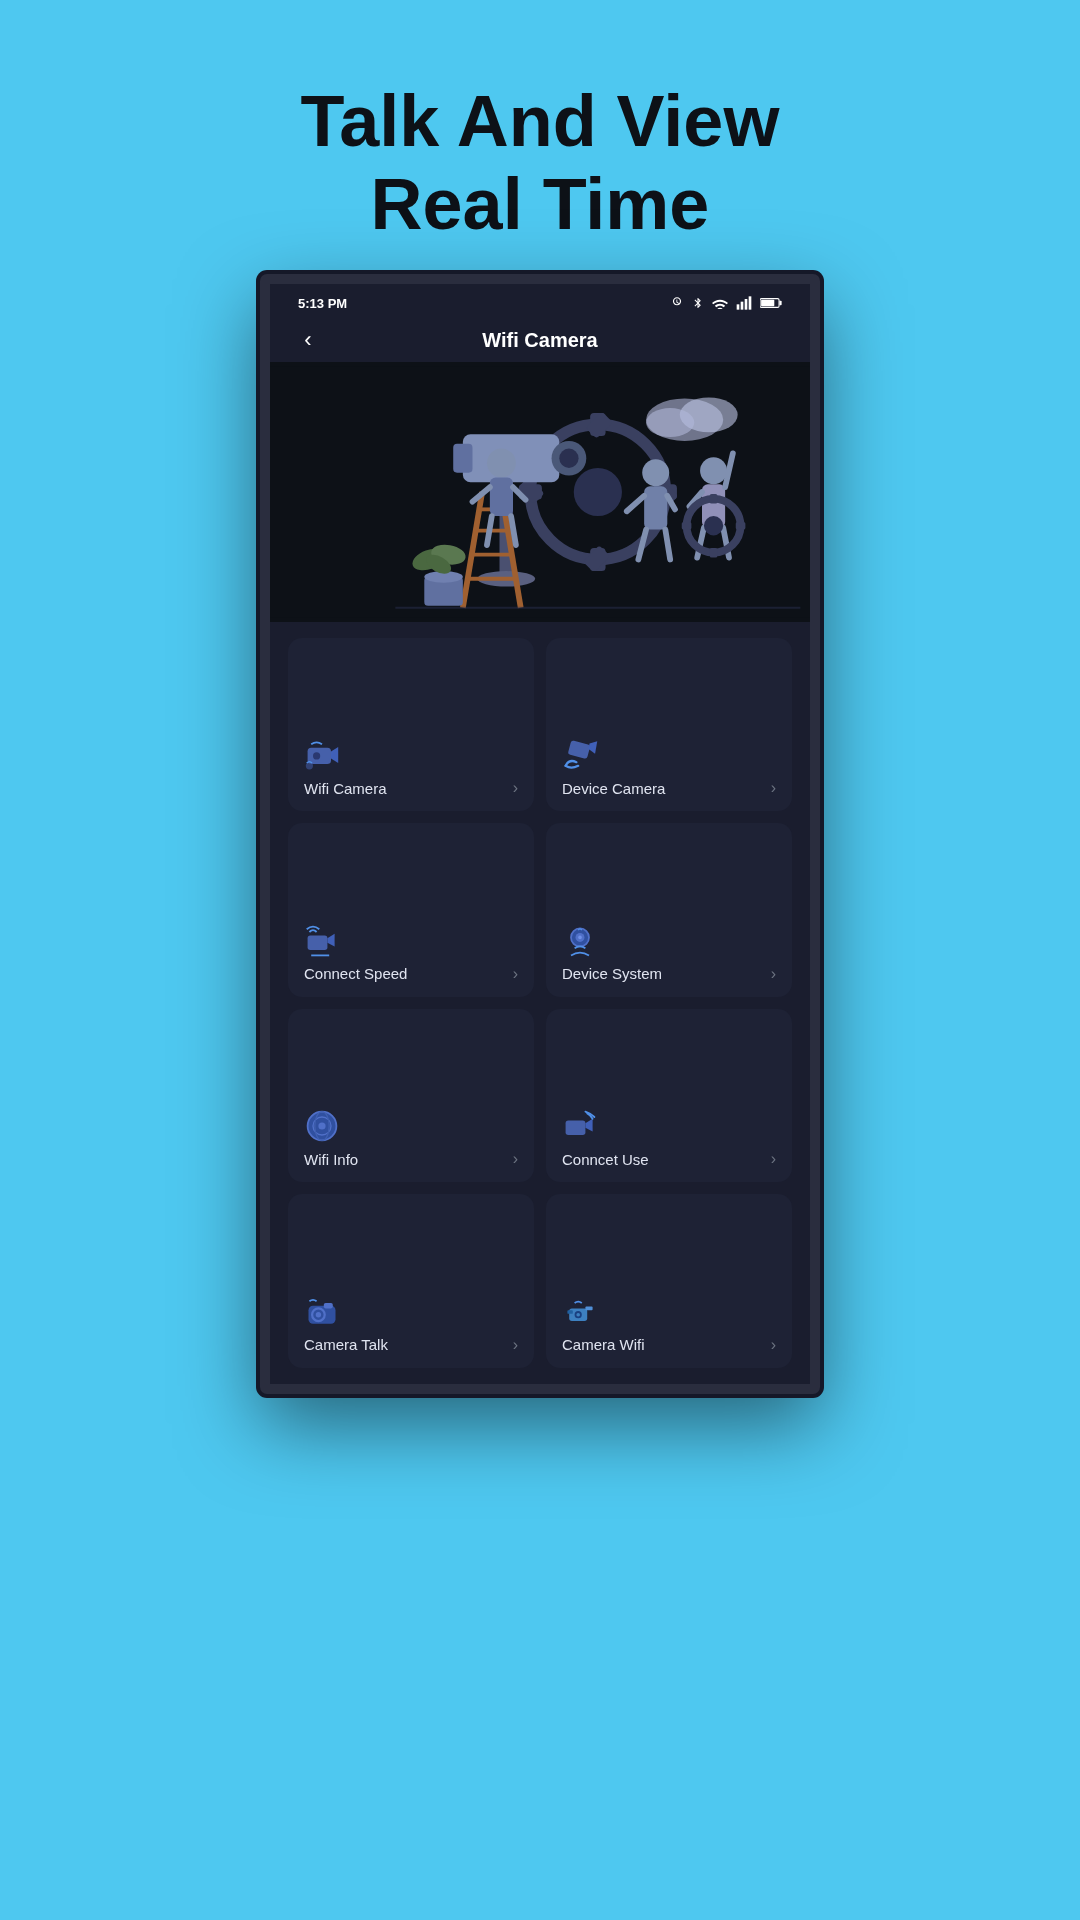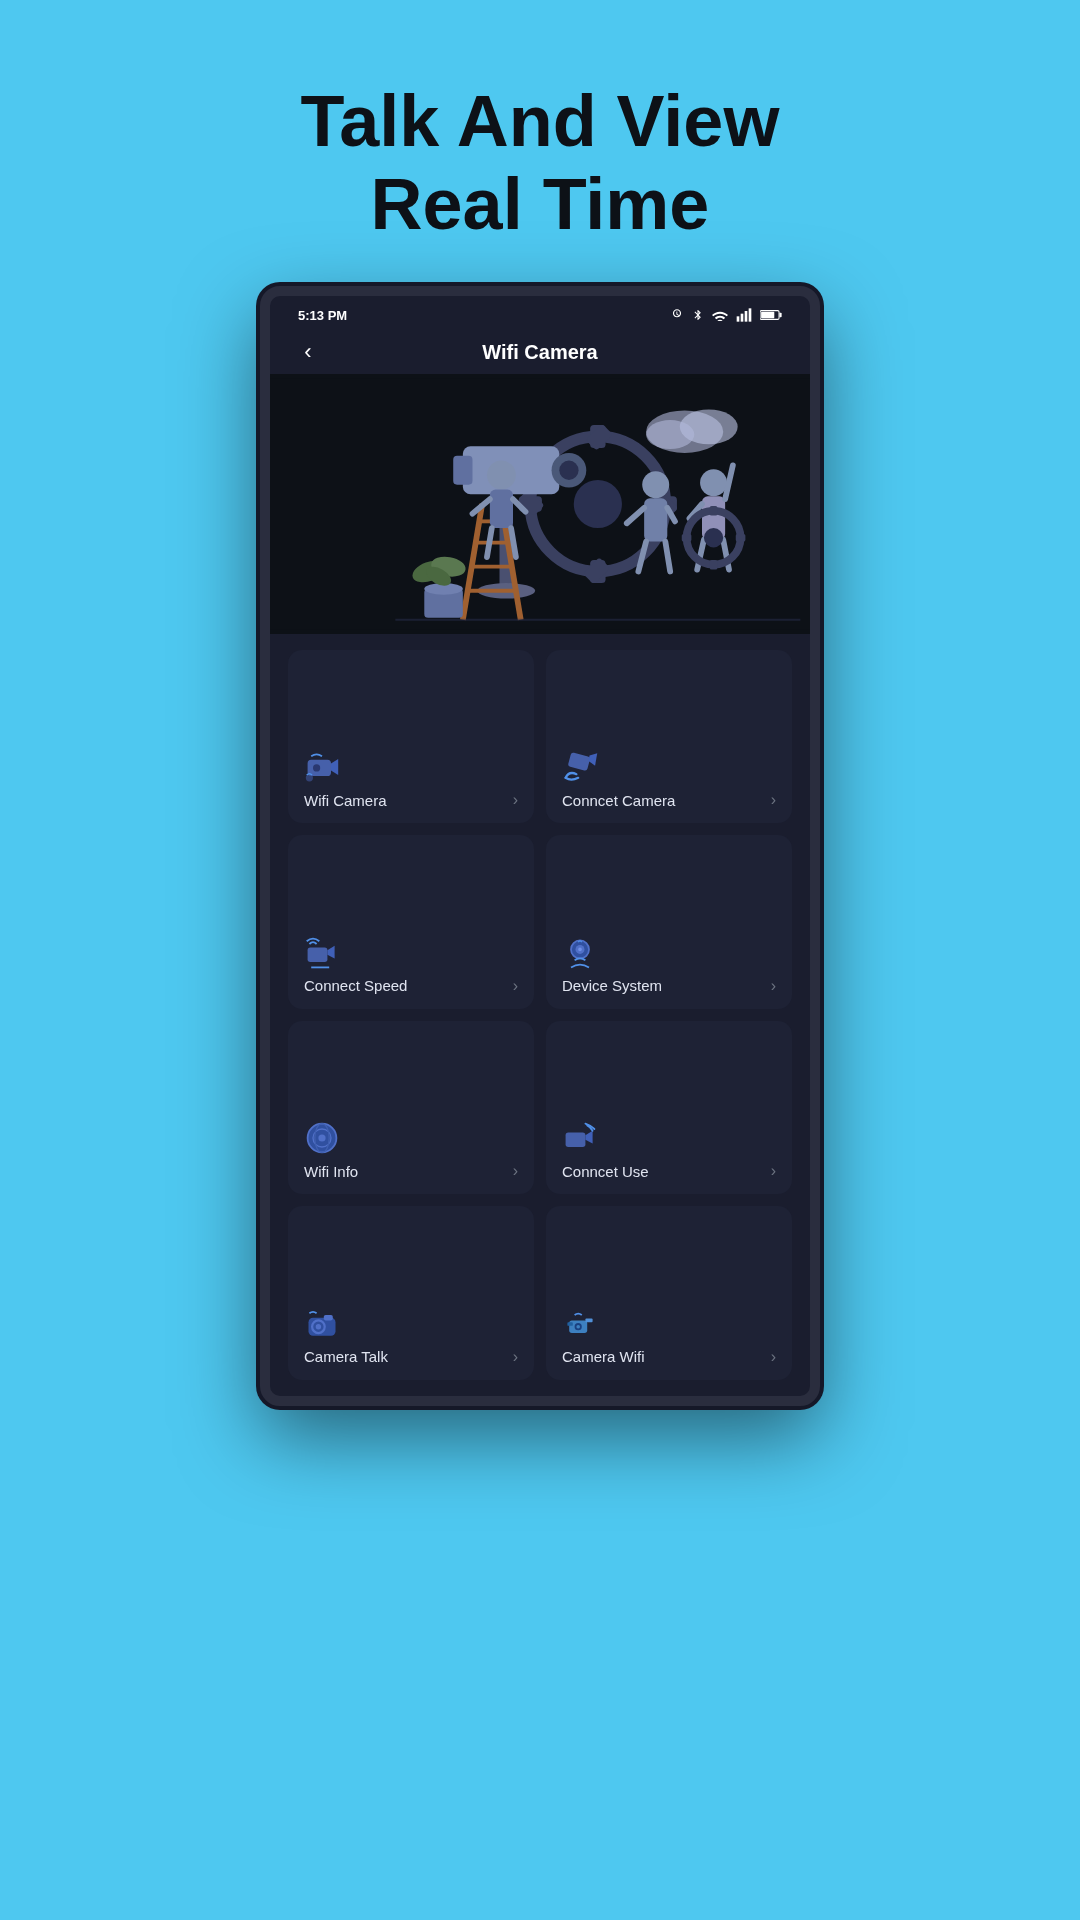--- a/index.html
+++ b/index.html
@@ -9,40 +9,40 @@
       background-color: #4ec8f0;
       font-family: -apple-system, BlinkMacSystemFont, 'Segoe UI', sans-serif;
       display: flex;
       flex-direction: column;
       align-items: center;
       overflow: hidden;
     }
     .page-title {
       text-align: center;
       margin-top: 80px;
-      margin-bottom: 40px;
+      margin-bottom: 28px;
     }
     .page-title h1 {
       font-size: 72px;
       font-weight: 900;
       color: #0d1117;
       line-height: 1.15;
     }
     .phone-wrapper {
       position: relative;
       width: 560px;
       height: 1120px;
     }
     .phone-frame {
       position: absolute;
       top: 0; left: 0;
       width: 560px;
       height: 1120px;
       background: #1a1d2e;
-      border-radius: 20px;
+      border-radius: 7px;
       border: 10px solid #2a2d3e;
       box-shadow: 0 0 0 4px #151828, 0 30px 80px rgba(0,0,0,0.5);
       overflow: hidden;
       display: flex;
       flex-direction: column;
     }
     
     .phone-frame::before {
       content: '';
       position: absolute;
@@ -306,21 +306,21 @@
       </div>
 
       <div class="menu-item">
         <svg class="icon-svg" viewBox="0 0 40 40" fill="none" xmlns="http://www.w3.org/2000/svg">
           <rect x="8" y="6" width="22" height="16" rx="3" fill="#5070c8" opacity="0.8" transform="rotate(15,19,14)"></rect>
           <polygon points="30,8 38,4 38,18 30,14" fill="#4060b8" transform="rotate(10,34,11)"></polygon>
           <path d="M4 32 Q8 24 16 28" stroke="#5090e8" stroke-width="2.5" fill="none" stroke-linecap="round"></path>
           <path d="M4 32 Q10 36 18 32" stroke="#5090e8" stroke-width="2.5" fill="none" stroke-linecap="round"></path>
         </svg>
         <div class="menu-item-bottom">
-          <span class="menu-item-label">Conncet Camera</span>
+          <span class="menu-item-label">Device Camera</span>
           <span class="chevron">›</span>
         </div>
       </div>
 
       <div class="menu-item">
         <svg class="icon-svg" viewBox="0 0 40 40" fill="none" xmlns="http://www.w3.org/2000/svg">
           <rect x="4" y="14" width="22" height="16" rx="3" fill="#5070c8" opacity="0.8"></rect>
           <polygon points="26,17 34,12 34,26 26,22" fill="#4060b8"></polygon>
           <path d="M6 10 Q10 6 14 10" stroke="#5090e8" stroke-width="2" fill="none"></path>
           <path d="M3 7 Q10 1 17 7" stroke="#5090e8" stroke-width="2" fill="none"></path>

